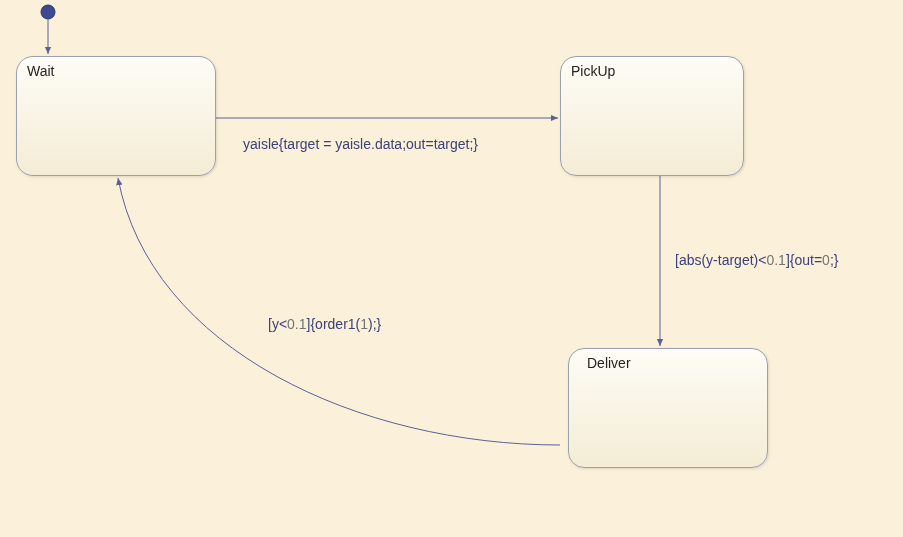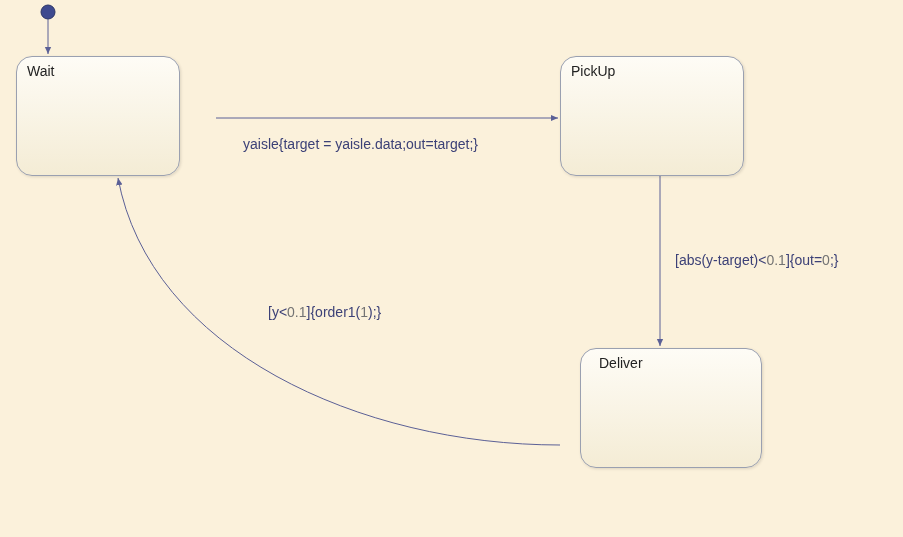--- a/index.html
+++ b/index.html
@@ -47,35 +47,35 @@
   <circle cx="48" cy="12" r="7" fill="#3e4a8f" stroke="#2b3566" stroke-width="1"></circle>
   <line x1="48" y1="19" x2="48" y2="54" stroke="#5b6096" stroke-width="1" marker-end="url(#arrow)"></line>
 
   <line x1="216" y1="118" x2="558" y2="118" stroke="#5b6096" stroke-width="1" marker-end="url(#arrow)"></line>
 
   <line x1="660" y1="176" x2="660" y2="346" stroke="#5b6096" stroke-width="1" marker-end="url(#arrow)"></line>
 
   <path d="M 560 445 C 360 445, 150 350, 118 178" fill="none" stroke="#5b6096" stroke-width="1" marker-end="url(#arrow)"></path>
 </svg>
 
-<div class="state" style="left:16px;top:56px;width:164px;height:120px;">
+<div class="state" style="left:16px;top:56px;width:200px;height:120px;border-radius:17px;">
   <span class="state-label">Wait</span>
 </div>
 
 <div class="state" style="left:560px;top:56px;width:184px;height:120px;">
   <span class="state-label">PickUp</span>
 </div>
 
-<div class="state" style="left:580px;top:348px;width:182px;height:120px;padding-left:18px;">
+<div class="state" style="left:568px;top:348px;width:200px;height:120px;padding-left:18px;">
   <span class="state-label">Deliver</span>
 </div>
 
 <div class="tlabel" style="left:243px;top:136px;">
   <span>yaisle{target = yaisle.data;out=target;}</span>
 </div>
 
 <div class="tlabel" style="left:675px;top:252px;">
   <span>[abs(y-target)&lt;</span><span class="num">0.1</span><span>]{out=</span><span class="num">0</span><span>;}</span>
 </div>
 
-<div class="tlabel" style="left:268px;top:304px;">
+<div class="tlabel" style="left:268px;top:316px;">
   <span>[y&lt;</span><span class="num">0.1</span><span>]{order1(</span><span class="num">1</span><span>);}</span>
 </div>
 
 </body></html>

